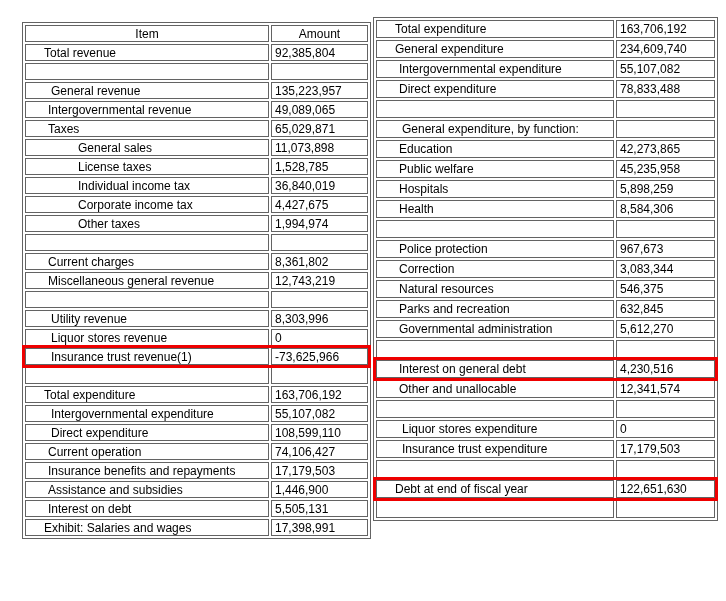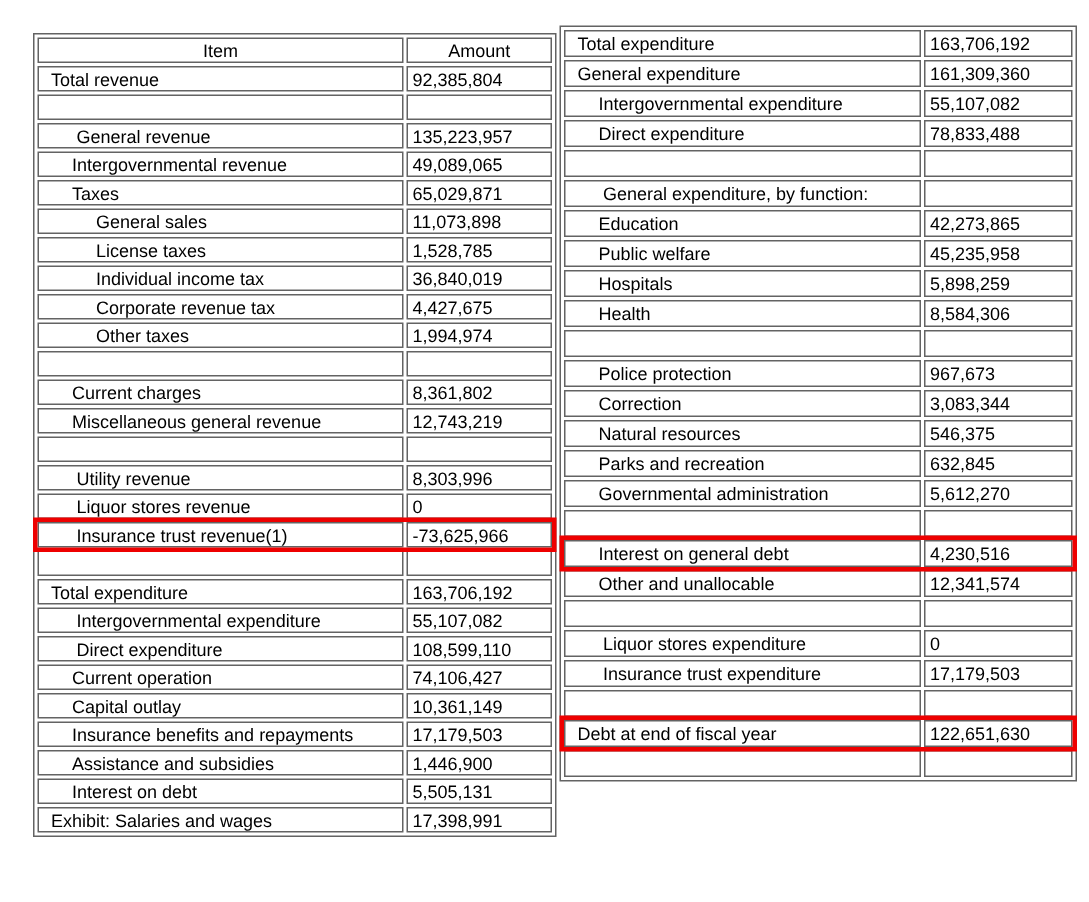--- a/index.html
+++ b/index.html
@@ -31,24 +31,24 @@
     padding:0 3px;
     white-space:nowrap;
     overflow:hidden;
     background:var(--bg);
   }
   table.fin th{
     text-align:center;
     font-weight:normal;
   }
   td.amount{text-align:left;}
-  td.label.i0{padding-left:8px;}
+  td.label.i0{padding-left:18px;}
   td.label.i1{padding-left:25px;}
   td.label.i2{padding-left:22px;}
-  td.label.i3{padding-left:38px;}
+  td.label.i3{padding-left:52px;}
   tr.hl{outline:3px solid var(--hl);}
   
   #tbl-left{left:22px;top:22px;width:347px;}
   #tbl-left th, #tbl-left td{height:15px;}
   #tbl-left col.c1{width:244px;}
   #tbl-left col.c2{width:97px;}
   
   #tbl-right{left:373px;top:17px;width:343px;}
   #tbl-right td{height:16px;}
   #tbl-right col.c1{width:238px;}
@@ -97,21 +97,21 @@
         </tr>
         <tr>
           <td class="label i3">License taxes</td>
           <td class="amount">1,528,785</td>
         </tr>
         <tr>
           <td class="label i3">Individual income tax</td>
           <td class="amount">36,840,019</td>
         </tr>
         <tr>
-          <td class="label i3">Corporate revenue tax</td>
+          <td class="label i3">Corporate income tax</td>
           <td class="amount">4,427,675</td>
         </tr>
         <tr>
           <td class="label i3">Other taxes</td>
           <td class="amount">1,994,974</td>
         </tr>
         <tr>
           <td class="label i0"></td>
           <td class="amount"></td>
         </tr>
@@ -151,24 +151,20 @@
           <td class="label i1">Intergovernmental expenditure</td>
           <td class="amount">55,107,082</td>
         </tr>
         <tr>
           <td class="label i1">Direct expenditure</td>
           <td class="amount">108,599,110</td>
         </tr>
         <tr>
           <td class="label i2">Current operation</td>
           <td class="amount">74,106,427</td>
-        </tr>
-        <tr>
-          <td class="label i2">Capital outlay</td>
-          <td class="amount">10,361,149</td>
         </tr>
         <tr>
           <td class="label i2">Insurance benefits and repayments</td>
           <td class="amount">17,179,503</td>
         </tr>
         <tr>
           <td class="label i2">Assistance and subsidies</td>
           <td class="amount">1,446,900</td>
         </tr>
         <tr>
@@ -188,21 +184,21 @@
         <col class="c2">
       </colgroup>
     <thead></thead>
     <tbody>
         <tr>
           <td class="label i0">Total expenditure</td>
           <td class="amount">163,706,192</td>
         </tr>
         <tr>
           <td class="label i0">General expenditure</td>
-          <td class="amount">161,309,360</td>
+          <td class="amount">234,609,740</td>
         </tr>
         <tr>
           <td class="label i2">Intergovernmental expenditure</td>
           <td class="amount">55,107,082</td>
         </tr>
         <tr>
           <td class="label i2">Direct expenditure</td>
           <td class="amount">78,833,488</td>
         </tr>
         <tr>

